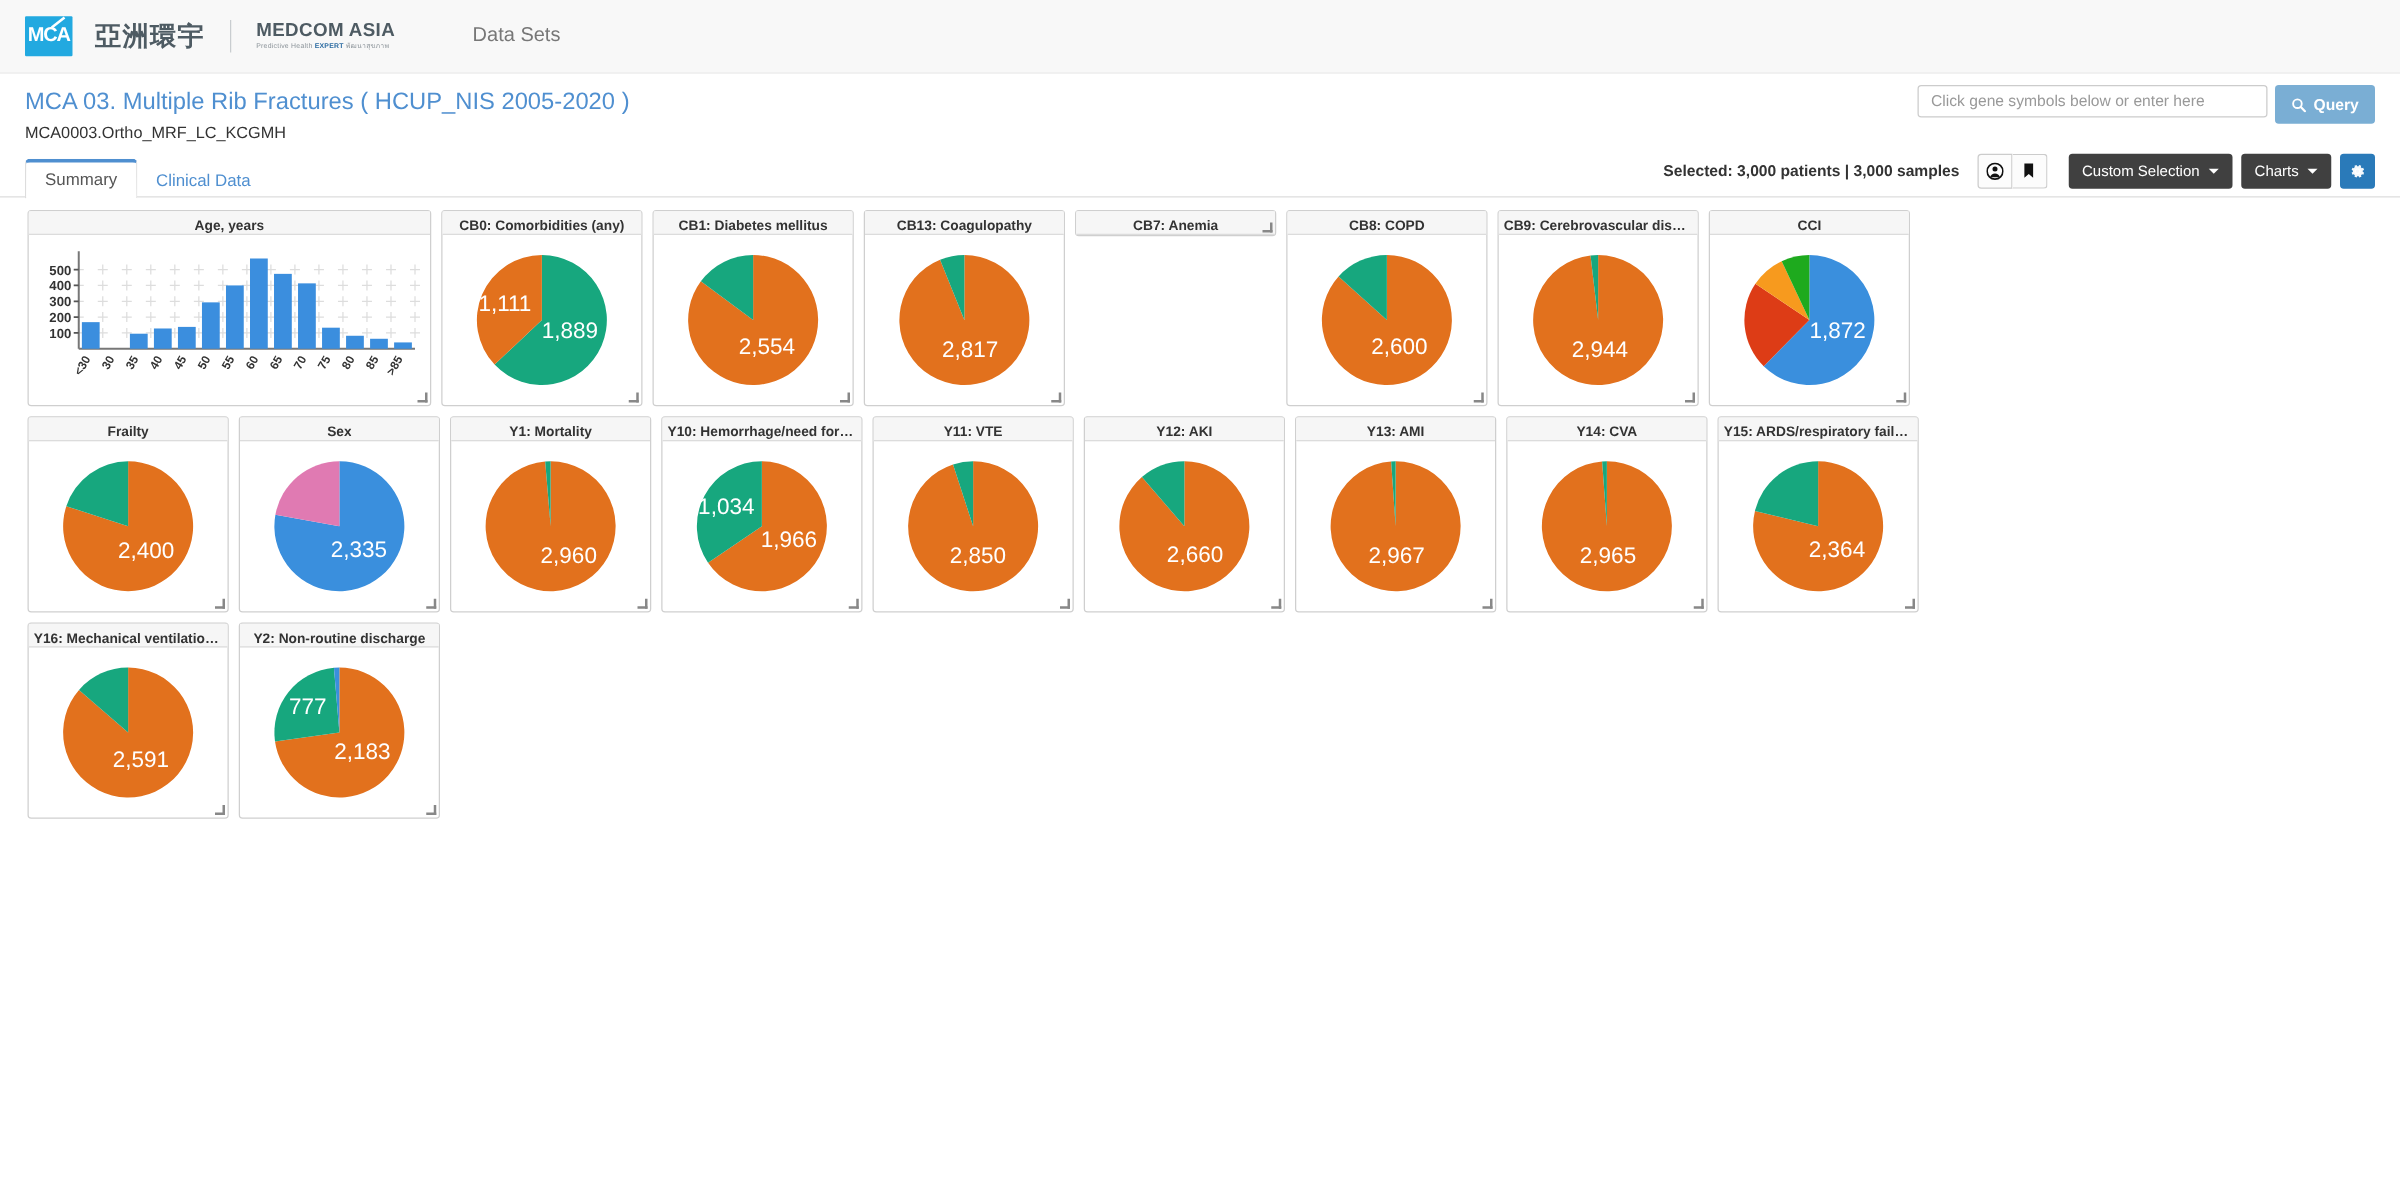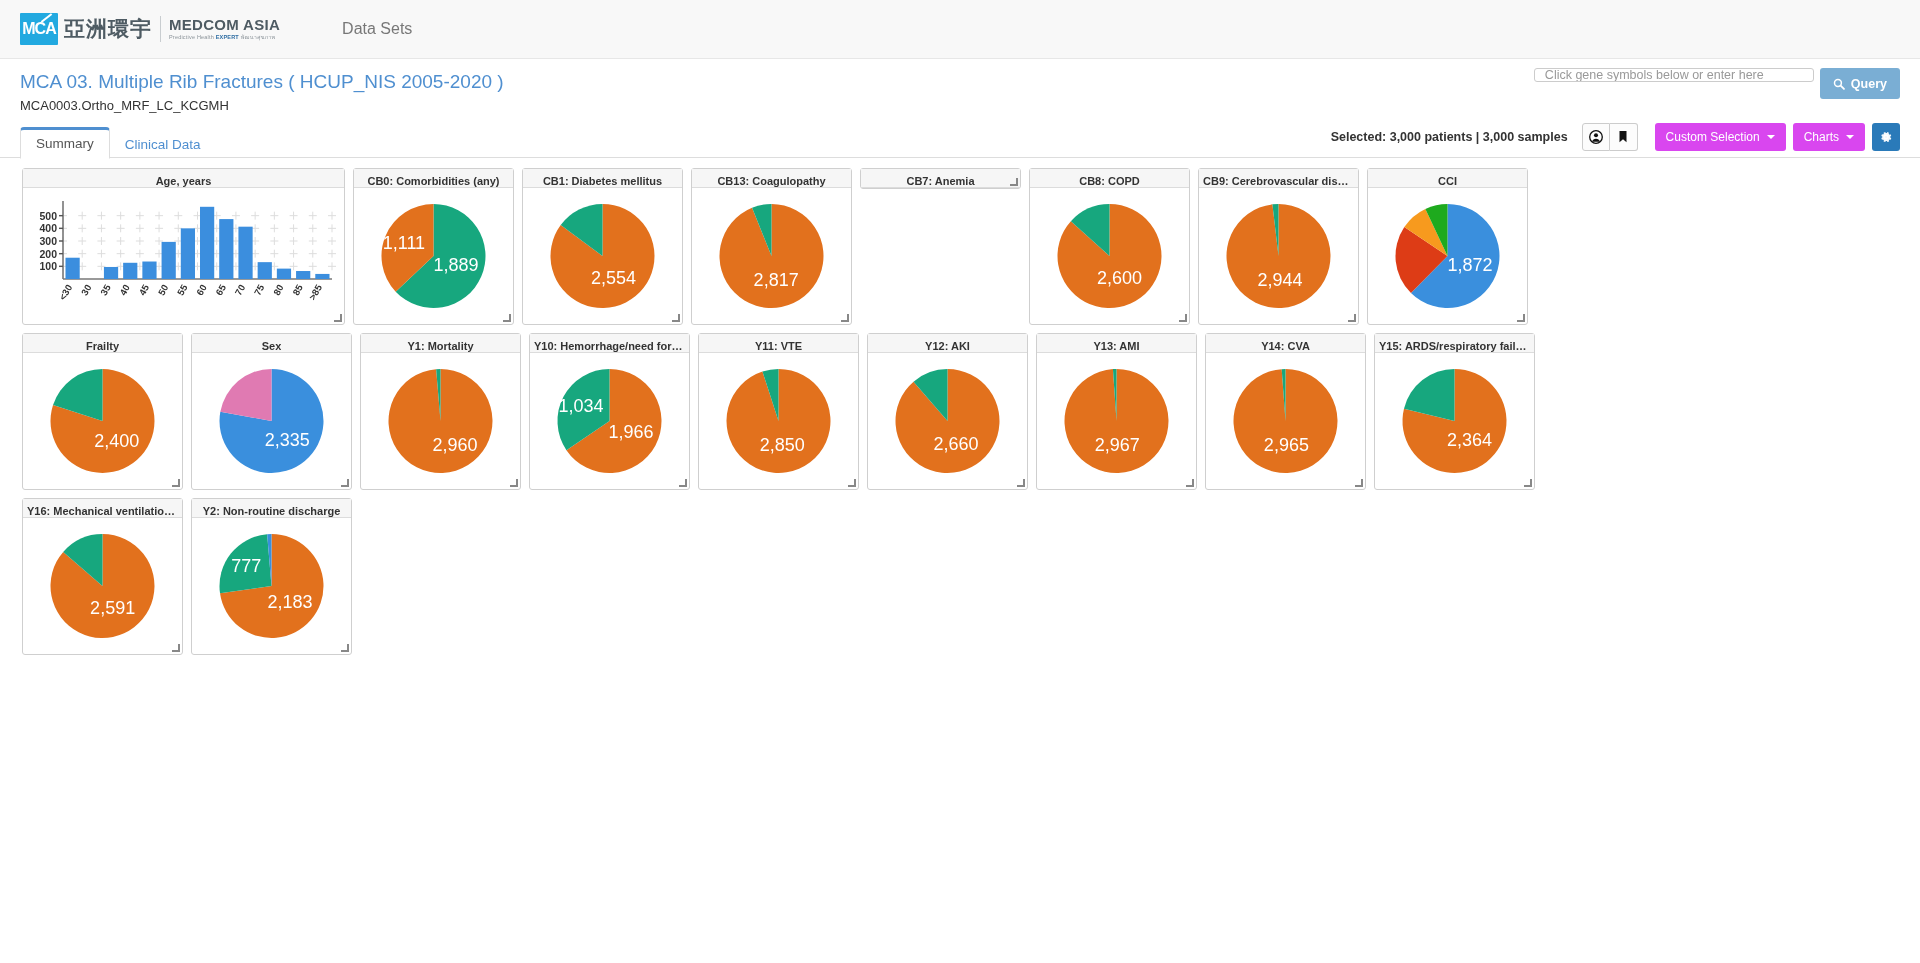--- a/index.html
+++ b/index.html
@@ -13,21 +13,21 @@
 
   
   .navbar {
     height: 59px;
     background: #f8f8f8;
     border-bottom: 1px solid #e7e7e7;
     display: flex;
     align-items: center;
     padding: 0 0 0 20px;
   }
-  .brand { display: flex; align-items: center; gap: 0; }
+  .brand { display: flex; align-items: center; gap: 12px; }
   .brand-mark {
     width: 38px; height: 32px;
     background: #22a9e0;
     color: #ffffff;
     font-weight: bold;
     font-size: 16px;
     display: flex; align-items: center; justify-content: center;
     letter-spacing: -1px;
     position: relative;
     border-radius: 1px;
@@ -85,21 +85,21 @@
 
   .search-wrap {
     position: absolute;
     right: 20px;
     top: 9px;
     display: flex;
     align-items: stretch;
   }
   .search-input {
     width: 280px;
-    height: 14px;
+    height: 26px;
     border: 1px solid #cccccc;
     border-radius: 3px;
     padding: 0 10px;
     font-size: 12.5px;
     color: #555;
     background: #fff;
     outline: none;
     font-family: "Liberation Sans", sans-serif;
   }
   .search-input::placeholder { color:#999; }
@@ -165,21 +165,21 @@
   .icon-btn {
     width: 28px; height: 28px;
     background: #fcfcfc;
     border: 1px solid #cccccc;
     display: flex; align-items: center; justify-content: center;
     cursor: pointer;
   }
   .icon-btn:first-child { border-radius: 3px 0 0 3px; }
   .icon-btn:last-child { border-radius: 0 3px 3px 0; border-left: none; }
   .btn-blue {
-    background: #d946ef;
+    background: #404040;
     color: #ffffff;
     border: none;
     border-radius: 3px;
     height: 28px;
     padding: 0 11px;
     font-size: 12px;
     display: flex; align-items: center; gap: 7px;
     cursor: pointer;
     margin-left: 7px;
     font-family: "Liberation Sans", sans-serif;

